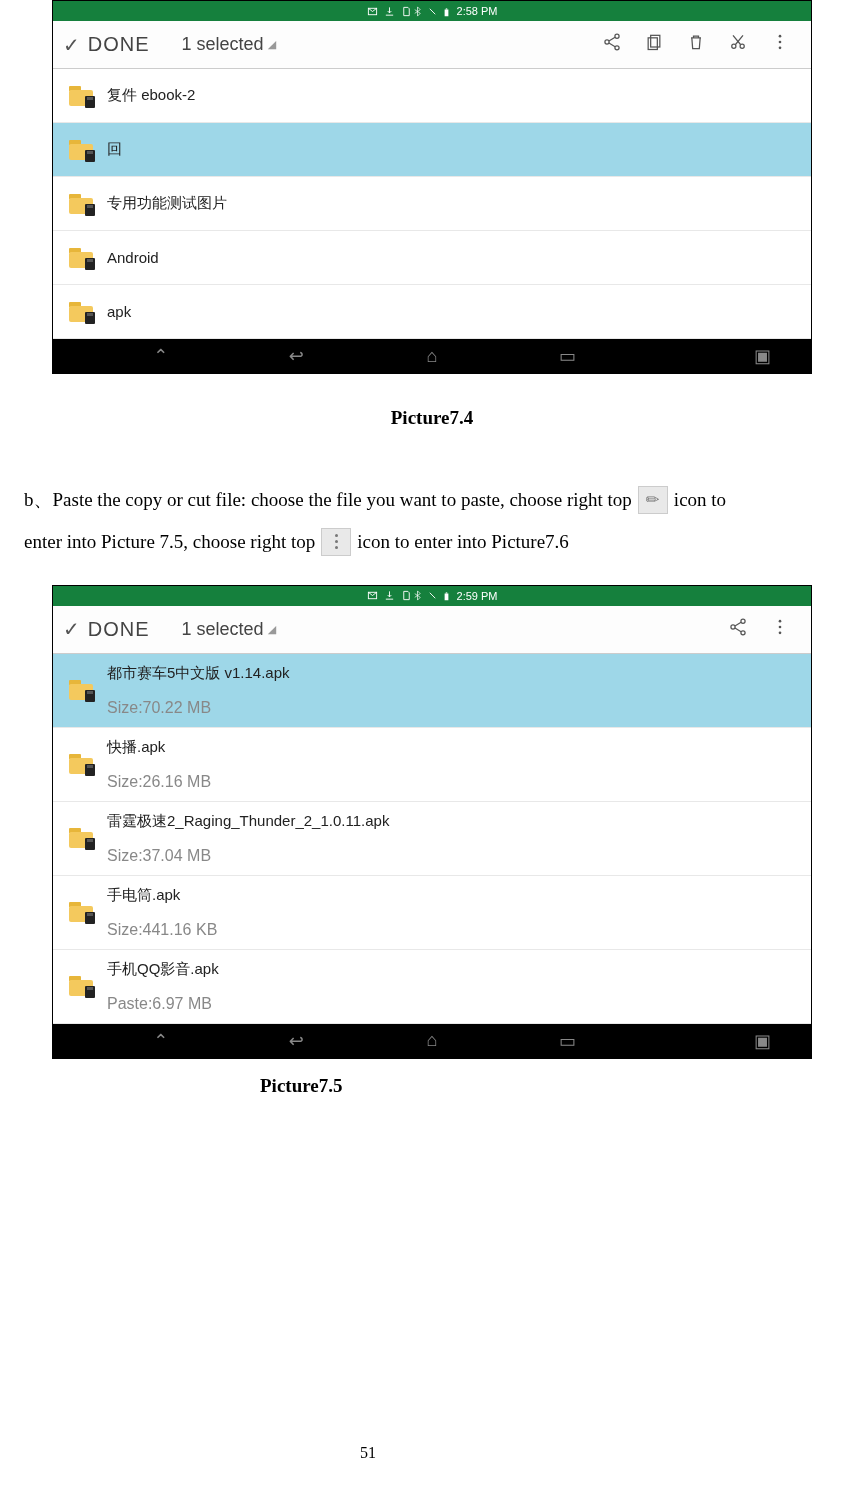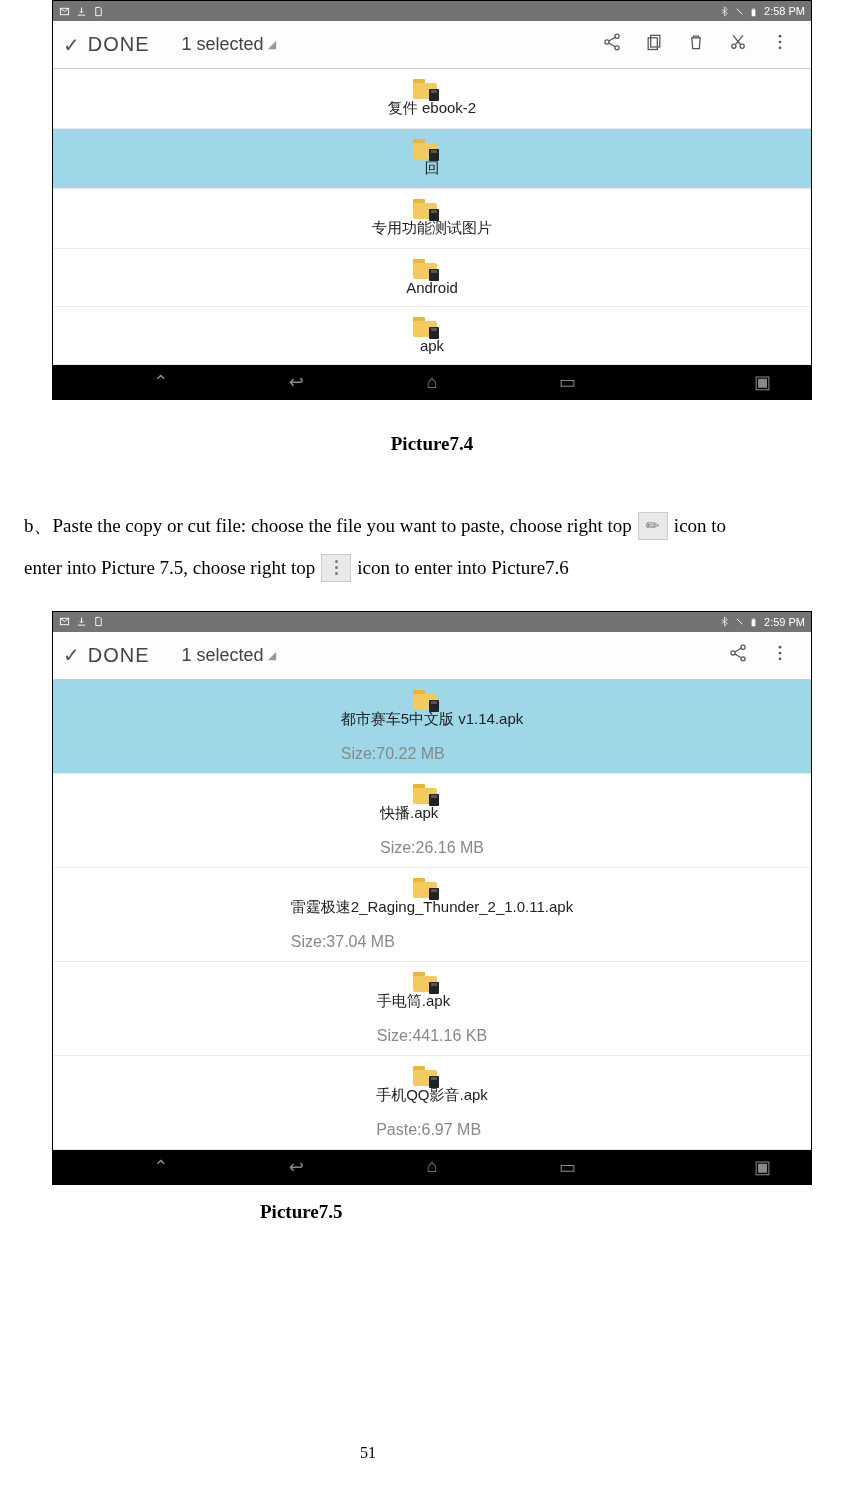--- a/index.html
+++ b/index.html
@@ -16,23 +16,23 @@
 
   
   .shot {
     margin: 0 auto;
     width: 760px;
     background: #000;
     border: 1px solid #000;
   }
   .statusbar {
     height: 20px;
-    background: #737373;
+    background: #15803d;
     display: flex;
-    justify-content: space-between;
+    justify-content: center;
     align-items: center;
     color: #fff;
     font-family: sans-serif;
     font-size: 11px;
     padding: 0 6px;
   }
   .statusbar .left { display:flex; gap:6px; align-items:center; }
   .statusbar .right { display:flex; gap:4px; align-items:center; }
   .sb-ico { width:11px; height:11px; display:inline-block; }
 
@@ -54,21 +54,20 @@
 
   .file-list { background: #fff; }
   .item {
     display: flex;
     align-items: center;
     padding: 10px 16px;
     border-bottom: 1px solid #e8e8e8;
     font-family: sans-serif;
     color: #222;
     min-height: 54px;
-    flex-direction: column;
   }
   .item.sel { background: #9ed7e8; }
   .folder-ico {
     width: 24px; height: 20px; position: relative; margin-right: 14px; flex-shrink:0;
   }
   .folder-ico .tab { position:absolute; top:0; left:0; width:12px; height:5px; background:#e7b63a; border-radius:1px 1px 0 0; }
   .folder-ico .body { position:absolute; top:4px; left:0; width:24px; height:16px; background:#f4c95d; border-radius:2px; }
   .folder-ico .sd { position:absolute; right:-2px; bottom:-2px; width:10px; height:12px; background:#222; border-radius:1px; }
   .folder-ico .sd::after { content:""; position:absolute; top:1px; left:2px; width:6px; height:3px; background:#555; }
   .item .txt { display:flex; flex-direction:column; }

